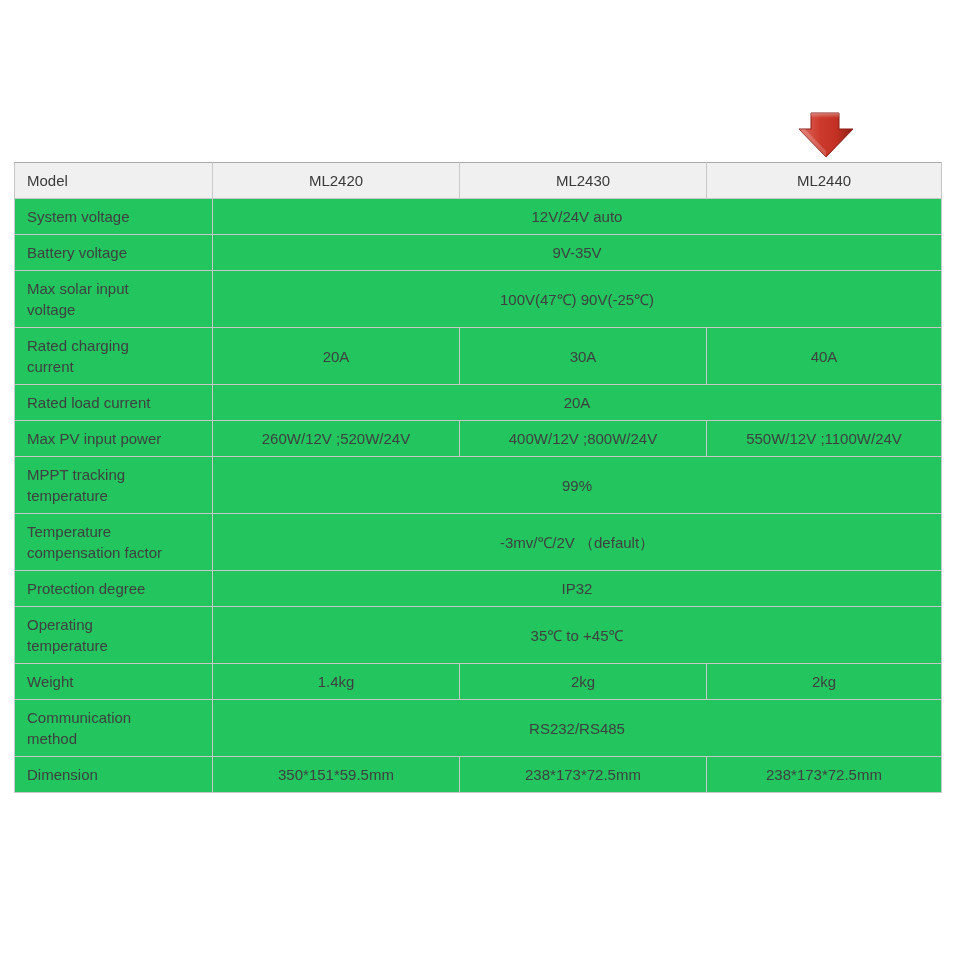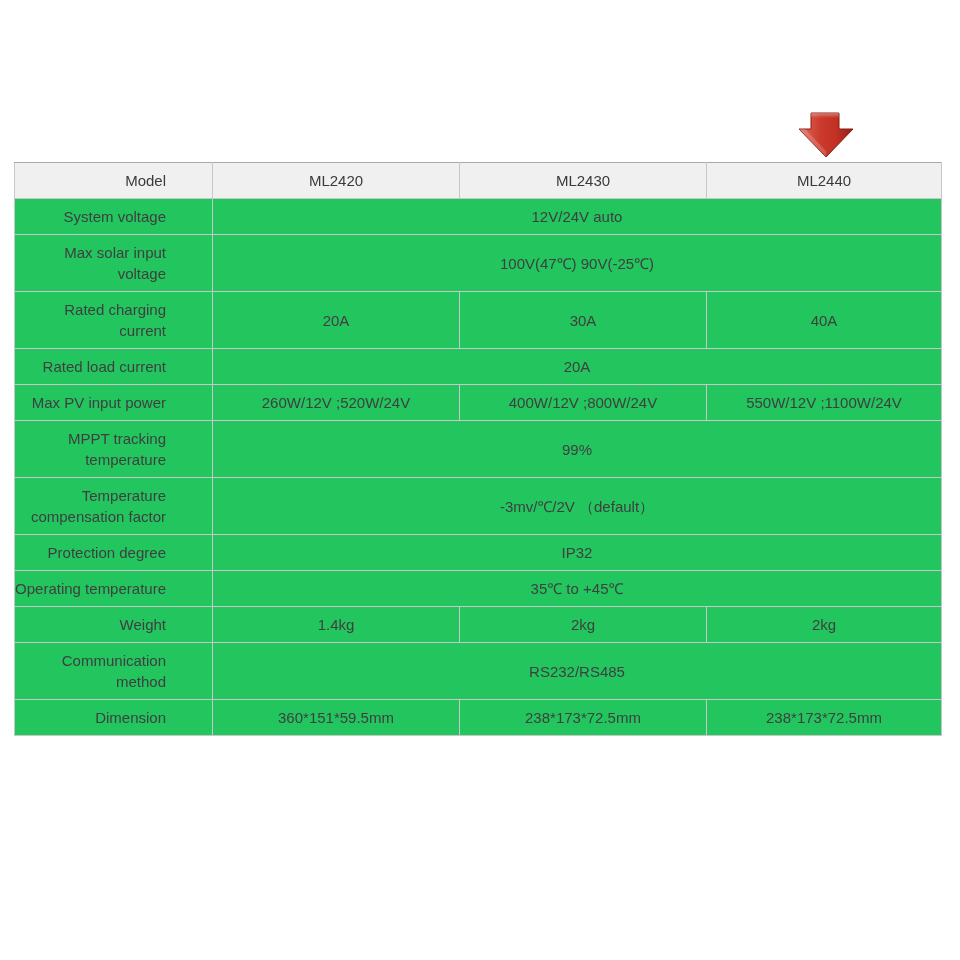--- a/index.html
+++ b/index.html
@@ -39,22 +39,22 @@
     overflow: hidden;
   }
   .spec-table thead th {
     background: #f0f0f0;
     height: 34px;
     border-top-color: #a9a9a9;
     color: #3a3a3a;
   }
   .spec-table tbody td { background: #22c55e; height: 35px; }
   .label-cell {
-    text-align: right;
-    padding: 7px 46px 7px 0;
+    text-align: left;
+    padding: 7px 46px 7px 12px;
     margin-top: 19px;
   }
   .value-cell {
     text-align: center;
     padding: 7px 2px;
   }
 </style>
 </head>
 <body>
 
@@ -92,20 +92,24 @@
           <th class="value-cell">ML2430</th>
           <th class="value-cell">ML2440</th>
         </tr>
       </thead>
     <tbody id="spec-tbody">
         <tr>
           <td class="label-cell">System voltage</td>
           <td class="value-cell" colspan="3">12V/24V auto</td>
         </tr>
         <tr>
+          <td class="label-cell">Battery voltage</td>
+          <td class="value-cell" colspan="3">9V-35V</td>
+        </tr>
+        <tr>
           <td class="label-cell">Max solar input voltage</td>
           <td class="value-cell" colspan="3">100V(47℃) 90V(-25℃)</td>
         </tr>
         <tr>
           <td class="label-cell">Rated charging current</td>
           <td class="value-cell">20A</td>
           <td class="value-cell">30A</td>
           <td class="value-cell">40A</td>
         </tr>
         <tr>
@@ -139,20 +143,20 @@
           <td class="value-cell">1.4kg</td>
           <td class="value-cell">2kg</td>
           <td class="value-cell">2kg</td>
         </tr>
         <tr>
           <td class="label-cell">Communication method</td>
           <td class="value-cell" colspan="3">RS232/RS485</td>
         </tr>
         <tr>
           <td class="label-cell">Dimension</td>
-          <td class="value-cell">360*151*59.5mm</td>
+          <td class="value-cell">350*151*59.5mm</td>
           <td class="value-cell">238*173*72.5mm</td>
           <td class="value-cell">238*173*72.5mm</td>
         </tr>
       </tbody>
   </table>
 
 </div>
 
 </body></html>

